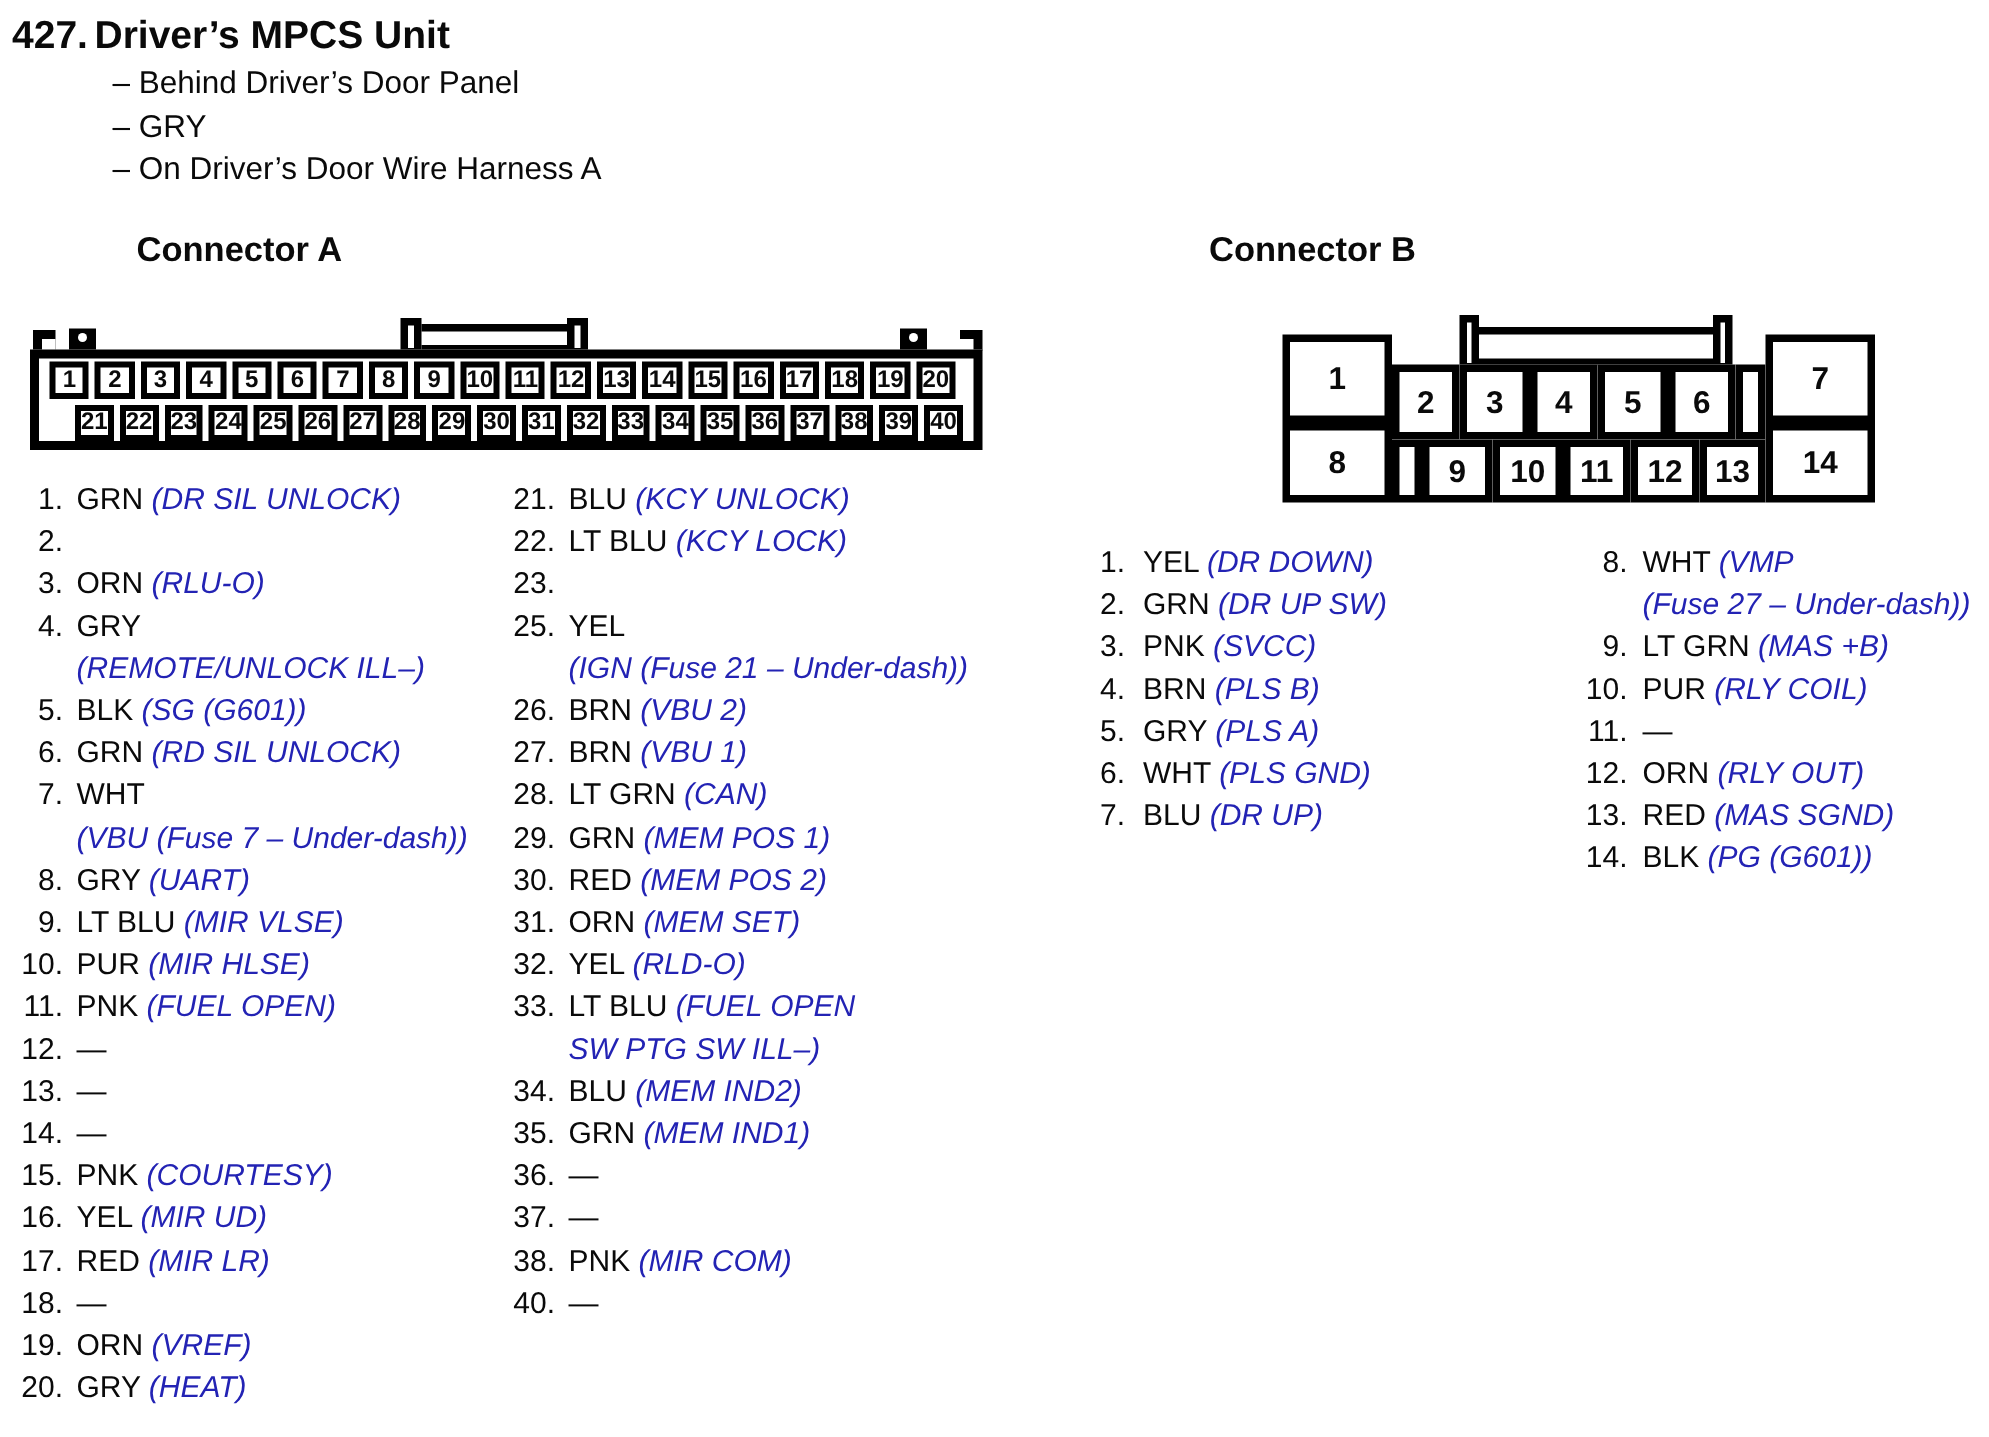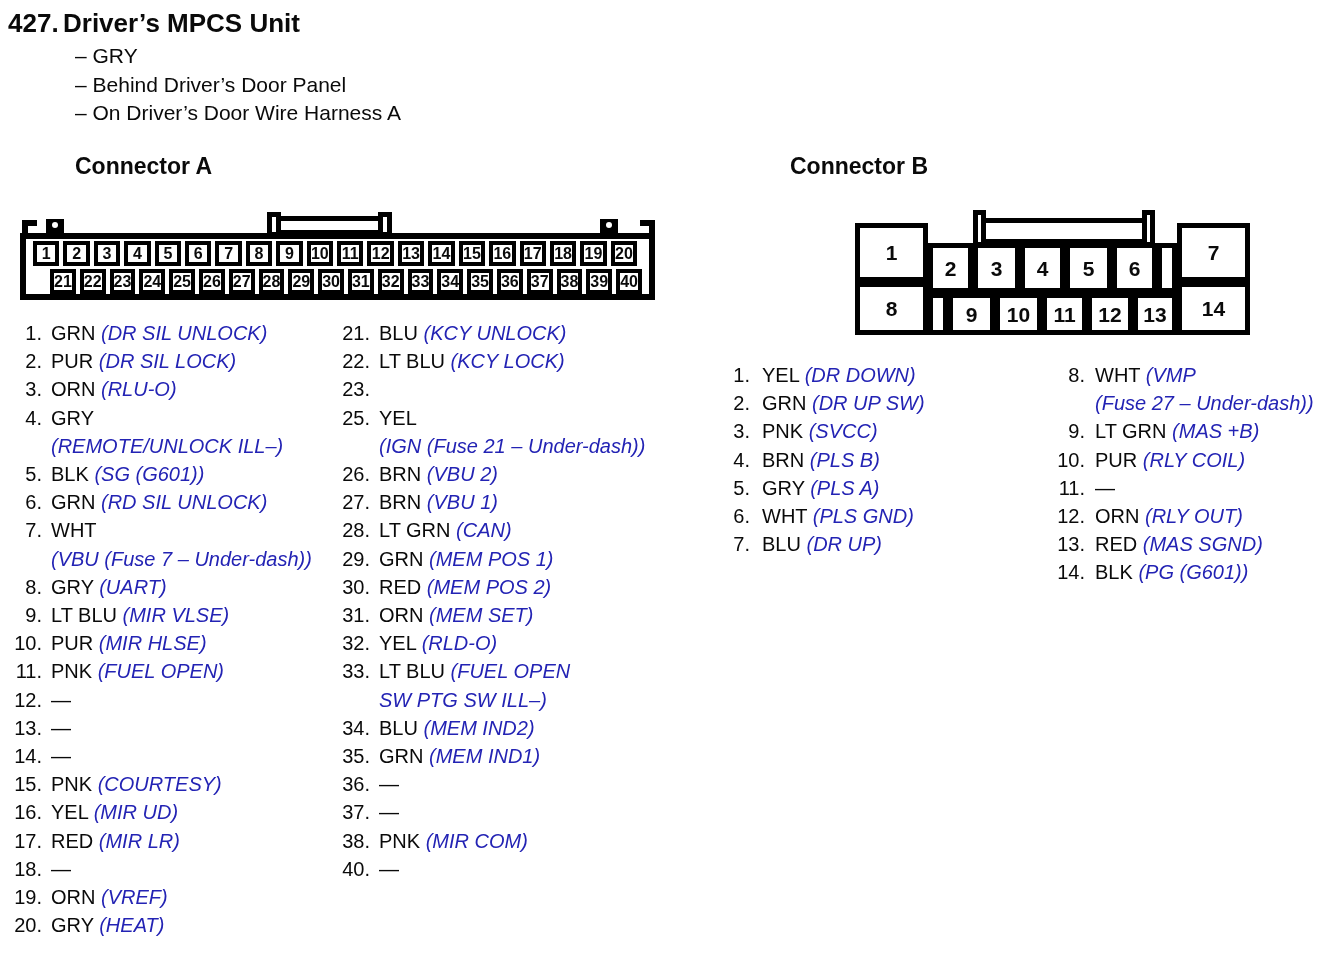--- a/index.html
+++ b/index.html
@@ -7,30 +7,30 @@
   body {
     width:1326px; height:958px; position:relative; overflow:hidden;
     background:#ffffff; color:var(--ink);
     font-family:"Liberation Sans", sans-serif;
   }
 
   
   .tnum  { position:absolute; left:8px;  top:8px;  font-size:26px; font-weight:bold; }
   .ttext { position:absolute; left:63px; top:8px;  font-size:26px; font-weight:bold; }
   .details { position:absolute; left:75px; top:42px; font-size:21px; line-height:28.7px; }
-  .heading { position:absolute; top:153px; font-size:23px; font-weight:bold; }
+  .heading { position:absolute; top:153px; font-size:23px; font-weight:bold;margin-left:16px; }
   .hA { left:75px; } .hB { left:790px; }
 
   
   .connA { position:absolute; left:20px; top:210px; width:635px; height:92px; }
   .a-body { position:absolute; left:0; top:23px; width:635px; height:67px;
             background:#fff; border:6px solid #000; box-sizing:border-box; }
   .a-row { display:flex; gap:4px; }
   .a-row-top { margin:2px 12px 0 7px;  height:25px; }
-  .a-row-bot { margin:3px 14px 0 24px;  height:25px; }
+  .a-row-bot { margin:3px 14px 0 24px;  height:25px;align-items:flex-end; }
   .acell { flex:1; border:4px solid #000; box-sizing:border-box; background:#fff;
            display:flex; align-items:center; justify-content:center;
            font-weight:bold; font-size:16px; line-height:1; }
   .a-bar  { position:absolute; left:252px; top:6px; width:115px; height:19px;
             background:#fff; border:5px solid #000; box-sizing:border-box; }
   .a-post { position:absolute; top:2px; width:14px; height:25px;
             background:#fff; border:5px solid #000; box-sizing:border-box; }
   .a-post-l { left:247px; } .a-post-r { left:358px; }
   .a-tab  { position:absolute; top:9px; width:18px; height:15px; background:#000; }
   .a-tab::after { content:''; position:absolute; left:6px; top:3px; width:6px; height:6px;
@@ -62,22 +62,22 @@
   .colB2 { left:1048px; top:361px; } .colB2 .num { width:37px; margin-right:10px; }
 </style>
 </head>
 <body>
 
 <div>
 
   <span class="tnum">427.</span>
   <span class="ttext">Driver’s MPCS Unit</span>
   <div class="details" id="details">
+      <div class="detail-line">– Behind Driver’s Door Panel</div>
       <div class="detail-line">– GRY</div>
-      <div class="detail-line">– Behind Driver’s Door Panel</div>
       <div class="detail-line">– On Driver’s Door Wire Harness A</div>
     </div>
 
   <div class="heading hA">Connector A</div>
   <div class="heading hB">Connector B</div>
 
   <div class="connA">
     <div class="a-bar"></div>
     <div class="a-post a-post-l"></div>
     <div class="a-post a-post-r"></div>
@@ -155,21 +155,20 @@
       <div class="bcell" style="left: 322px; top: 72px; width: 73px; height: 53px;">14</div>
     </div>
 
   <div class="pin-list colA1" id="listA1">
       <div class="pin">
         <span class="num">1.</span>
         <span class="pbody"><span class="code">GRN</span> <span class="fn">(DR SIL UNLOCK)</span></span>
       </div>
       <div class="pin">
         <span class="num">2.</span>
-        <span class="pbody"><span class="code">PUR</span> <span class="fn">(DR SIL LOCK)</span></span>
       </div>
       <div class="pin">
         <span class="num">3.</span>
         <span class="pbody"><span class="code">ORN</span> <span class="fn">(RLU-O)</span></span>
       </div>
       <div class="pin">
         <span class="num">4.</span>
         <span class="pbody"><span class="code">GRY</span><br><span class="fn">(REMOTE/UNLOCK ILL–)</span></span>
       </div>
       <div class="pin">

